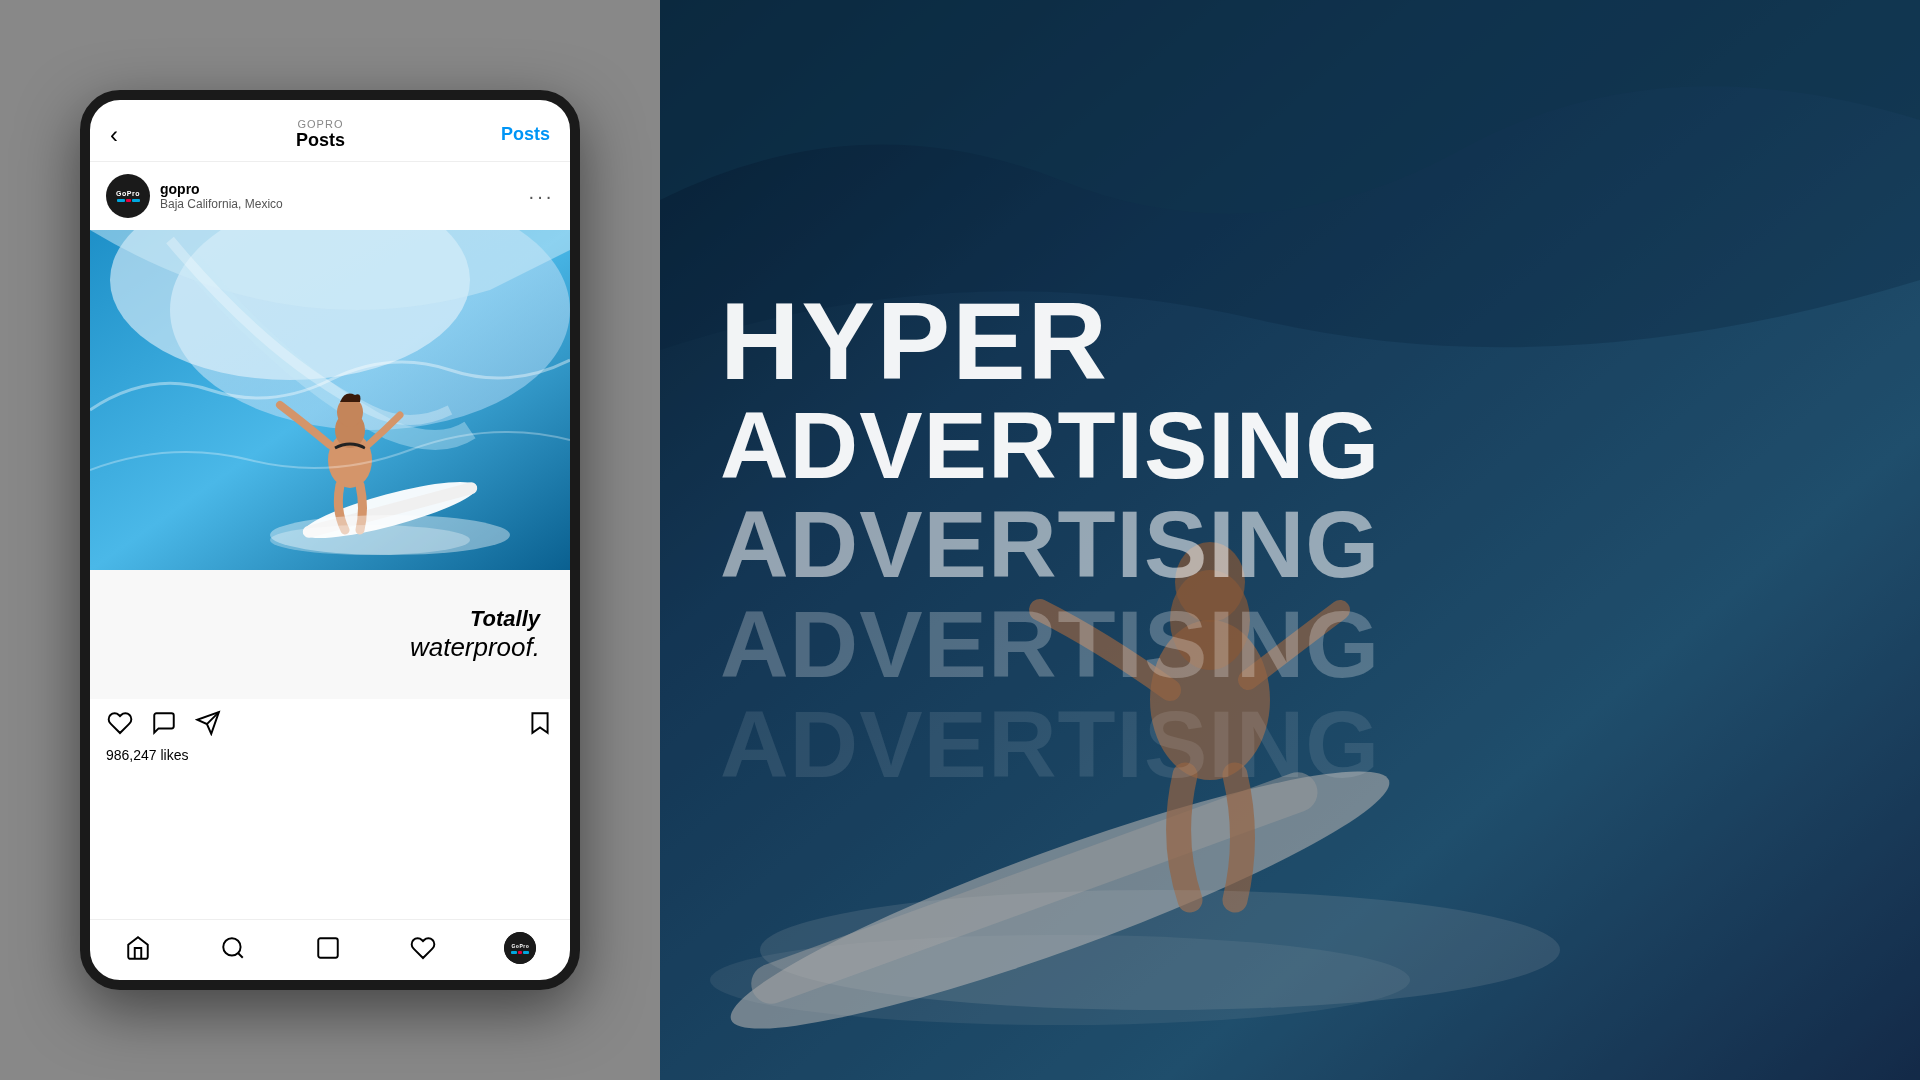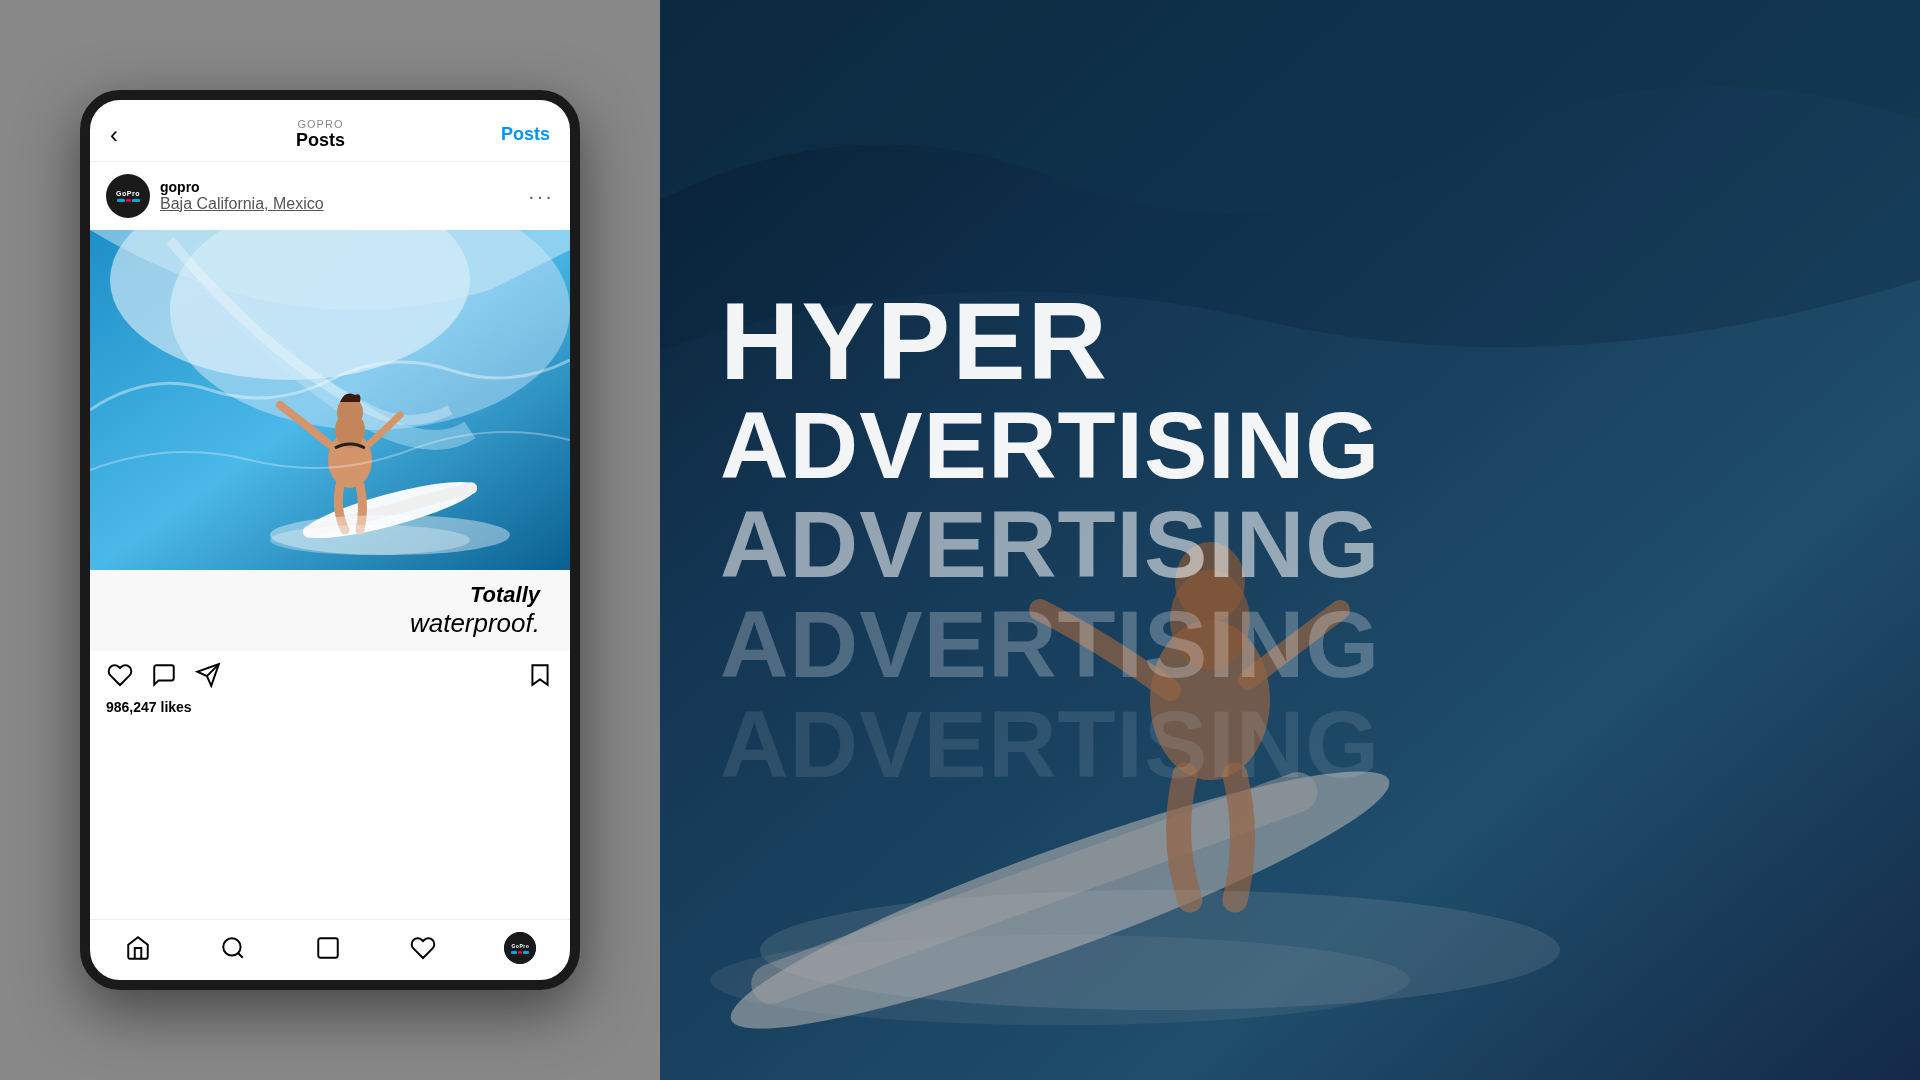--- a/index.html
+++ b/index.html
@@ -121,23 +121,22 @@
       border-radius: 1px;
     }
 
     .username {
       font-size: 14px;
       font-weight: 600;
       color: #000;
     }
 
     .location {
-      font-size: 16px;
+      font-size: 12px;
       color: #555;
-      text-decoration: underline;
     }
 
     .more-btn {
       font-size: 20px;
       color: #555;
       cursor: pointer;
       letter-spacing: 2px;
     }
 
     
@@ -150,21 +149,21 @@
     }
 
     
     .surf-svg {
       width: 100%;
       height: 100%;
     }
 
     .post-text-area {
       background: #f8f8f8;
-      padding: 12px 30px;
+      padding: 36px 30px;
       text-align: right;
       flex-shrink: 0;
     }
 
     .post-tagline-bold {
       font-size: 22px;
       font-weight: 800;
       font-style: italic;
       color: #000;
       display: block;
@@ -198,21 +197,21 @@
       height: 28px;
       cursor: pointer;
       display: flex;
       align-items: center;
       justify-content: center;
     }
 
     .likes-count {
       padding: 0 16px 8px;
       font-size: 14px;
-      font-weight: 700;
+      font-weight: 400;
       color: #000;
       flex-shrink: 0;
     }
 
     
     .bottom-nav {
       margin-top: auto;
       border-top: 1px solid #eee;
       display: flex;
       align-items: center;

